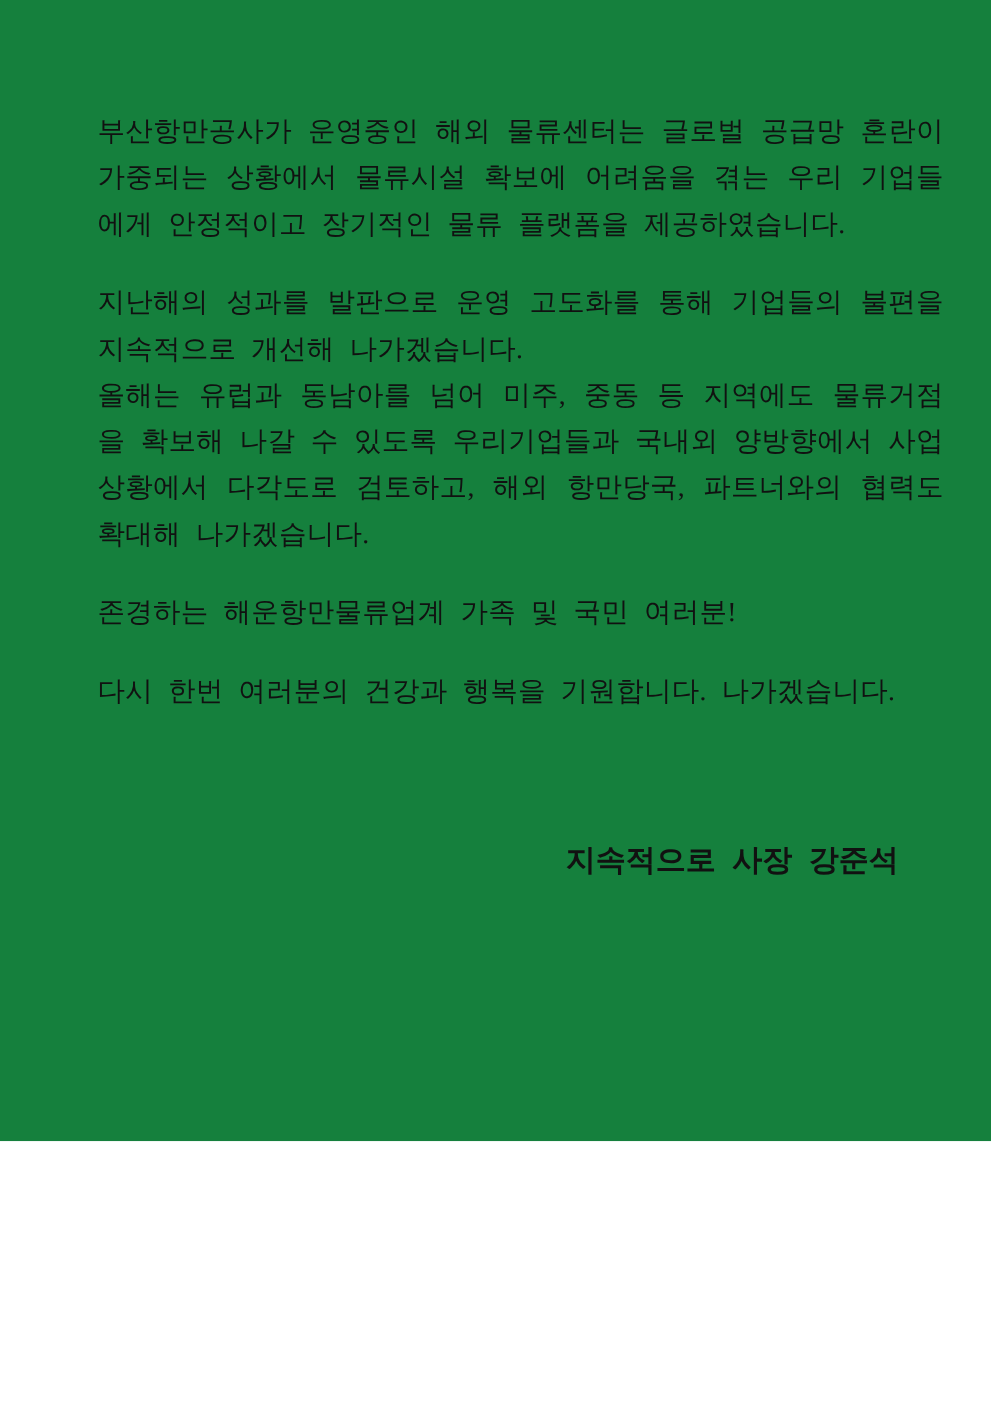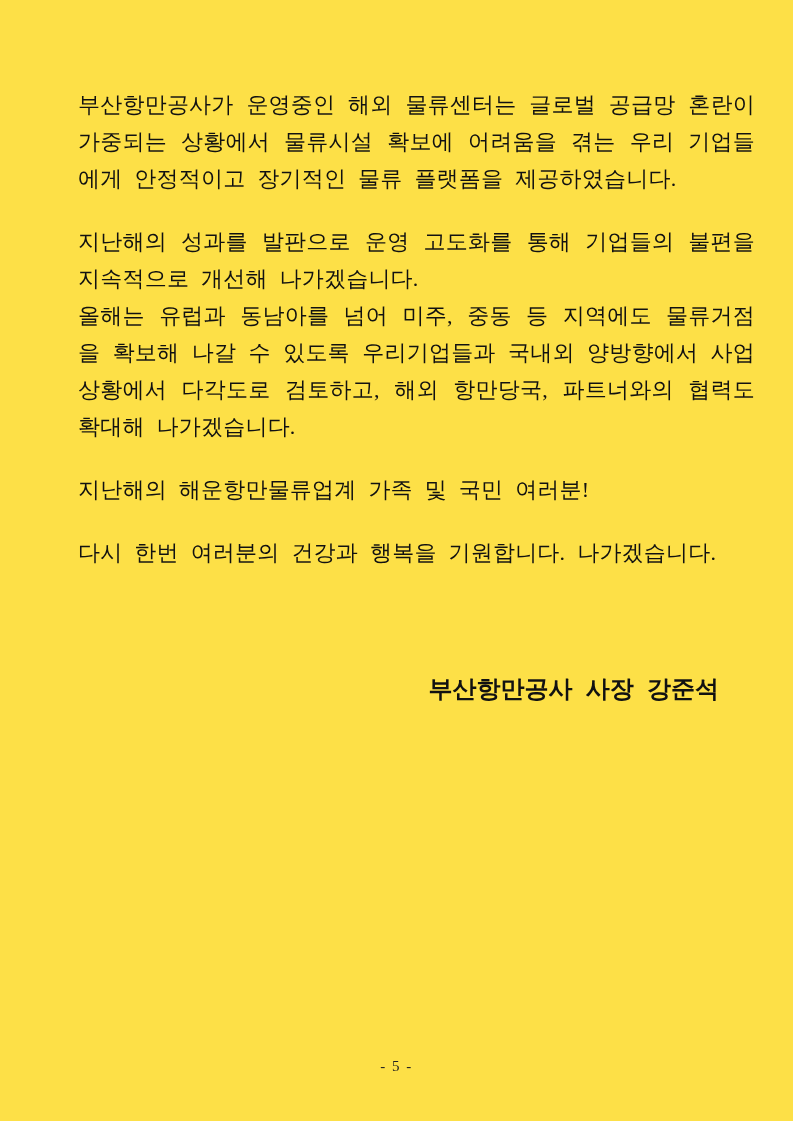--- a/index.html
+++ b/index.html
@@ -3,22 +3,22 @@
 <meta charset="utf-8">
 <style>
   html, body {
     margin: 0;
     padding: 0;
     background: #ffffff;
   }
   .page {
     position: relative;
     width: 793px;
-    height: 1121px;
-    background: #fde047;
+    height: 913px;
+    background: #15803d;
     box-sizing: border-box;
     padding: 86px 38px 0 78px;
     font-family: "Liberation Serif", "DejaVu Serif", serif;
     color: #111111;
     overflow: hidden;
   }
   .text-block {
     margin: 0 0 26px 0;
   }
   .text-block p.sentence {
@@ -60,24 +60,24 @@
   <div class="text-block">
     <p class="sentence">부산항만공사가 운영중인 해외 물류센터는 글로벌 공급망 혼란이 가중되는 상황에서 물류시설 확보에 어려움을 겪는 우리 기업들에게 안정적이고 장기적인 물류 플랫폼을 제공하였습니다.</p>
   </div>
 
   <div class="text-block">
     <p class="sentence">지난해의 성과를 발판으로 운영 고도화를 통해 기업들의 불편을 지속적으로 개선해 나가겠습니다.</p>
     <p class="sentence">올해는 유럽과 동남아를 넘어 미주, 중동 등 지역에도 물류거점을 확보해 나갈 수 있도록 우리기업들과 국내외 양방향에서 사업 상황에서 다각도로 검토하고, 해외 항만당국, 파트너와의 협력도 확대해 나가겠습니다.</p>
   </div>
 
   <div class="text-block">
-    <p class="sentence">지난해의 해운항만물류업계 가족 및 국민 여러분!</p>
+    <p class="sentence">존경하는 해운항만물류업계 가족 및 국민 여러분!</p>
   </div>
 
   <div class="text-block closing-block">
     <p class="sentence">다시 한번 여러분의 건강과 행복을 기원합니다. 나가겠습니다.</p>
   </div>
 
-  <div class="signature-line">부산항만공사 사장 강준석</div>
+  <div class="signature-line">지속적으로 사장 강준석</div>
 
   <div class="page-number">- 5 -</div>
 
 </div>
 
 </body></html>

